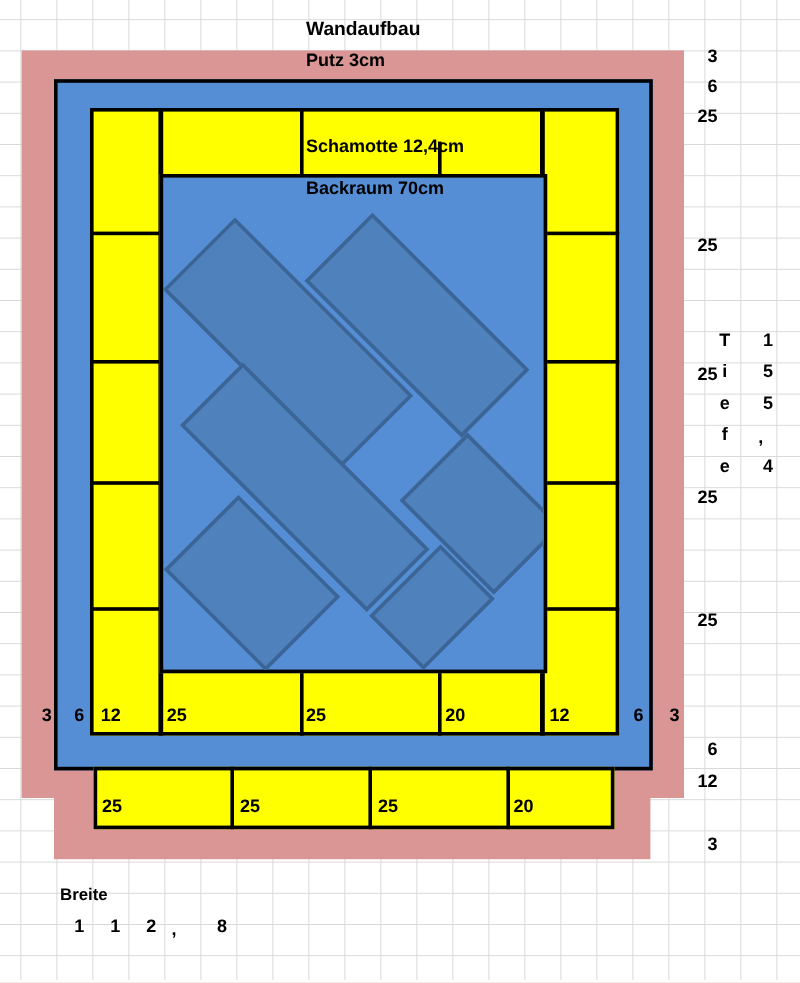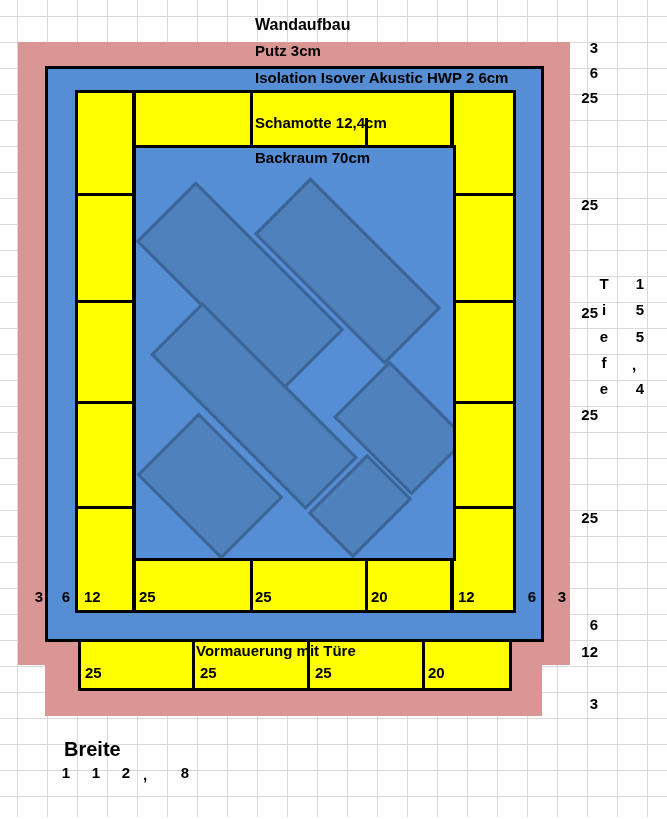--- a/index.html
+++ b/index.html
@@ -66,24 +66,22 @@
     <div class="brick" style="left:192px;top:316px;width:64px;height:84px;"></div>
   </div>
 
   <div class="shape ybar" style="left:78px;top:639px;width:434px;height:52px;"></div>
   <div class="bline" style="left:192px;top:639px;width:3px;height:52px;"></div>
   <div class="bline" style="left:307px;top:639px;width:3px;height:52px;"></div>
   <div class="bline" style="left:422px;top:639px;width:3px;height:52px;"></div>
 
   <div class="lbl" style="left:255px;top:16px;font-size:16px;">Wandaufbau</div>
   <div class="lbl" style="left:255px;top:43px;">Putz 3cm</div>
-  <div class="lbl" style="left:255px;top:70px;">Isolation Isover Akustic HWP 2 6cm</div>
   <div class="lbl" style="left:255px;top:96px;margin-top:19px;">Schamotte 12,4cm</div>
   <div class="lbl" style="left:255px;top:150px;text-align:right;">Backraum 70cm</div>
-  <div class="lbl" style="left:196px;top:643px;">Vormauerung mit Türe</div>
 
   <div class="num ctr" style="left:30px;top:589px;width:18px;">3</div>
   <div class="num ctr" style="left:57px;top:589px;width:18px;">6</div>
   <div class="num" style="left:84px;top:589px;">12</div>
   <div class="num" style="left:139px;top:589px;">25</div>
   <div class="num" style="left:255px;top:589px;">25</div>
   <div class="num" style="left:371px;top:589px;">20</div>
   <div class="num" style="left:458px;top:589px;">12</div>
   <div class="num ctr" style="left:523px;top:589px;width:18px;">6</div>
   <div class="num ctr" style="left:553px;top:589px;width:18px;">3</div>
@@ -108,20 +106,20 @@
   <div class="num ctr" style="left:631px;top:302px;width:18px;">5</div>
   <div class="num ctr" style="left:631px;top:329px;width:18px;">5</div>
   <div class="num ctr" style="left:625px;top:357px;width:18px;">,</div>
   <div class="num ctr" style="left:631px;top:381px;width:18px;">4</div>
 
   <div class="num" style="left:85px;top:665px;">25</div>
   <div class="num" style="left:200px;top:665px;">25</div>
   <div class="num" style="left:315px;top:665px;">25</div>
   <div class="num" style="left:428px;top:665px;">20</div>
 
-  <div class="lbl" style="left:50px;top:738px;font-size:20px;margin-left:14px;">Breite</div>
+  <div class="lbl" style="left:50px;top:738px;font-size:14px;">Breite</div>
   <div class="num ctr" style="left:57px;top:765px;width:18px;">1</div>
   <div class="num ctr" style="left:87px;top:765px;width:18px;">1</div>
   <div class="num ctr" style="left:117px;top:765px;width:18px;">2</div>
   <div class="num ctr" style="left:136px;top:767px;width:18px;">,</div>
   <div class="num ctr" style="left:176px;top:765px;width:18px;">8</div>
 
 </div>
 
 </body></html>

